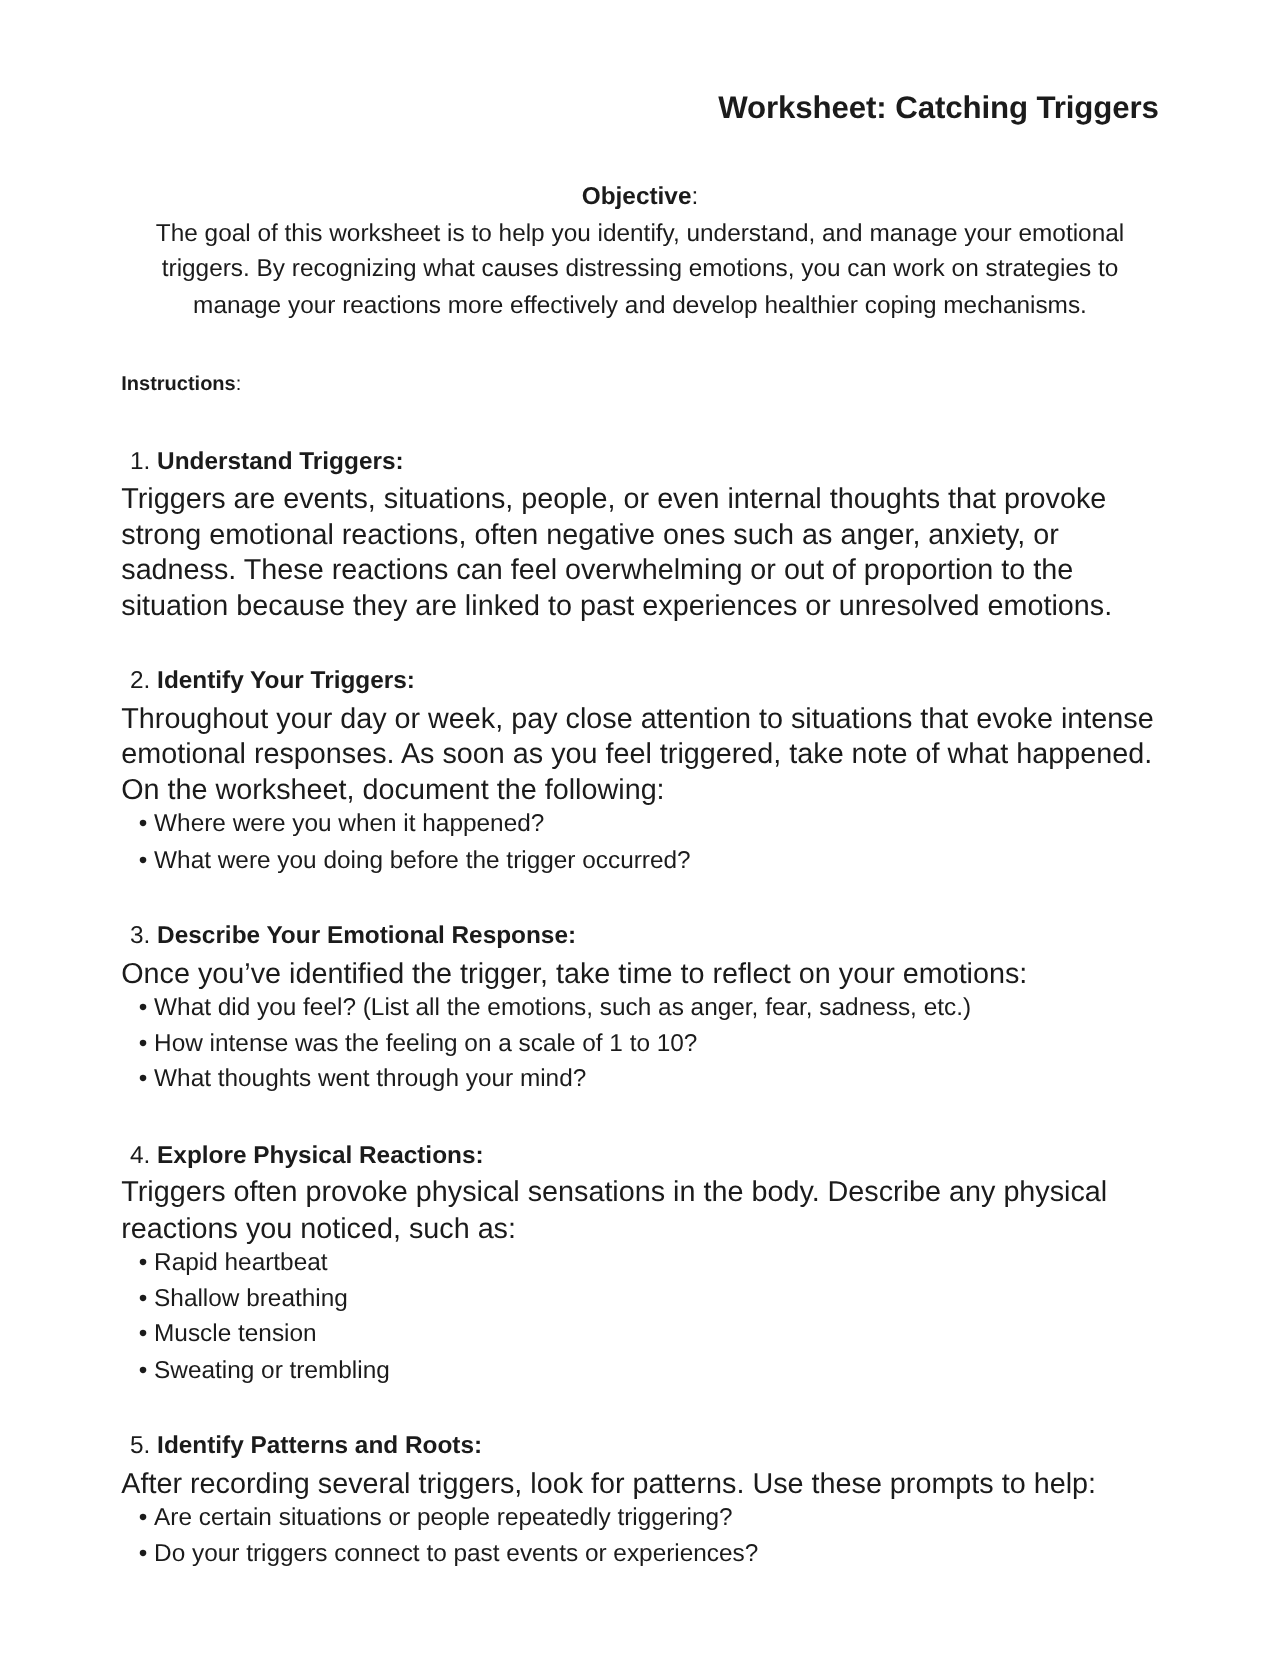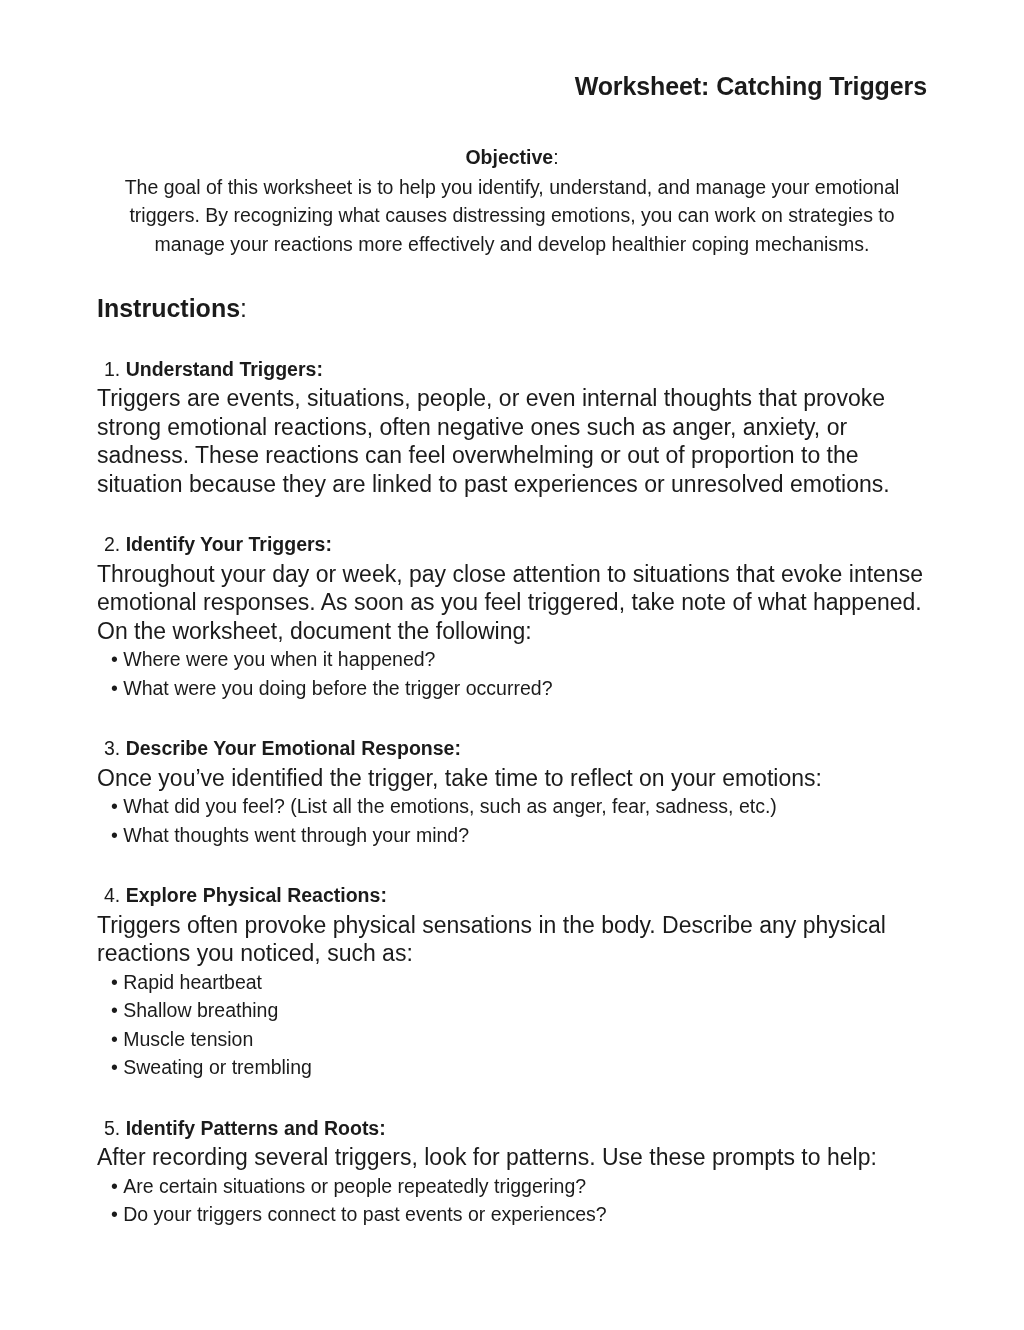--- a/index.html
+++ b/index.html
@@ -38,21 +38,21 @@
   .label-bold {
     font-weight: bold;
   }
   .objective-heading {
     margin-bottom: 1px;
   }
   .objective-body {
     margin: 0;
   }
   .instructions-label {
-    font-size: 25px;
+    font-size: 16px;
     line-height: 28.5px;
     margin: 0 0 32px 0;
   }
   .section {
     margin: 0 0 32px 0;
   }
   .section:last-child {
     margin-bottom: 0;
   }
   .section-heading {
@@ -113,20 +113,21 @@
         <ul class="bullet-list">
           <li class="bullet-item bullet-dot">Where were you when it happened?</li>
           <li class="bullet-item bullet-dot">What were you doing before the trigger occurred?</li>
         </ul>
       </div>
       <div class="section">
         <div class="section-heading"><span class="section-number">3.</span> <span class="section-name">Describe Your Emotional Response:</span></div>
         <p class="section-body">Once you’ve identified the trigger, take time to reflect on your emotions:</p>
         <ul class="bullet-list">
           <li class="bullet-item bullet-dot">What did you feel? (List all the emotions, such as anger, fear, sadness, etc.)</li>
+          <li class="bullet-item bullet-dot">How intense was the feeling on a scale of 1 to 10?</li>
           <li class="bullet-item bullet-dot">What thoughts went through your mind?</li>
         </ul>
       </div>
       <div class="section">
         <div class="section-heading"><span class="section-number">4.</span> <span class="section-name">Explore Physical Reactions:</span></div>
         <p class="section-body">Triggers often provoke physical sensations in the body. Describe any physical reactions you noticed, such as:</p>
         <ul class="bullet-list">
           <li class="bullet-item bullet-dot">Rapid heartbeat</li>
           <li class="bullet-item bullet-dot">Shallow breathing</li>
           <li class="bullet-item bullet-dot">Muscle tension</li>

